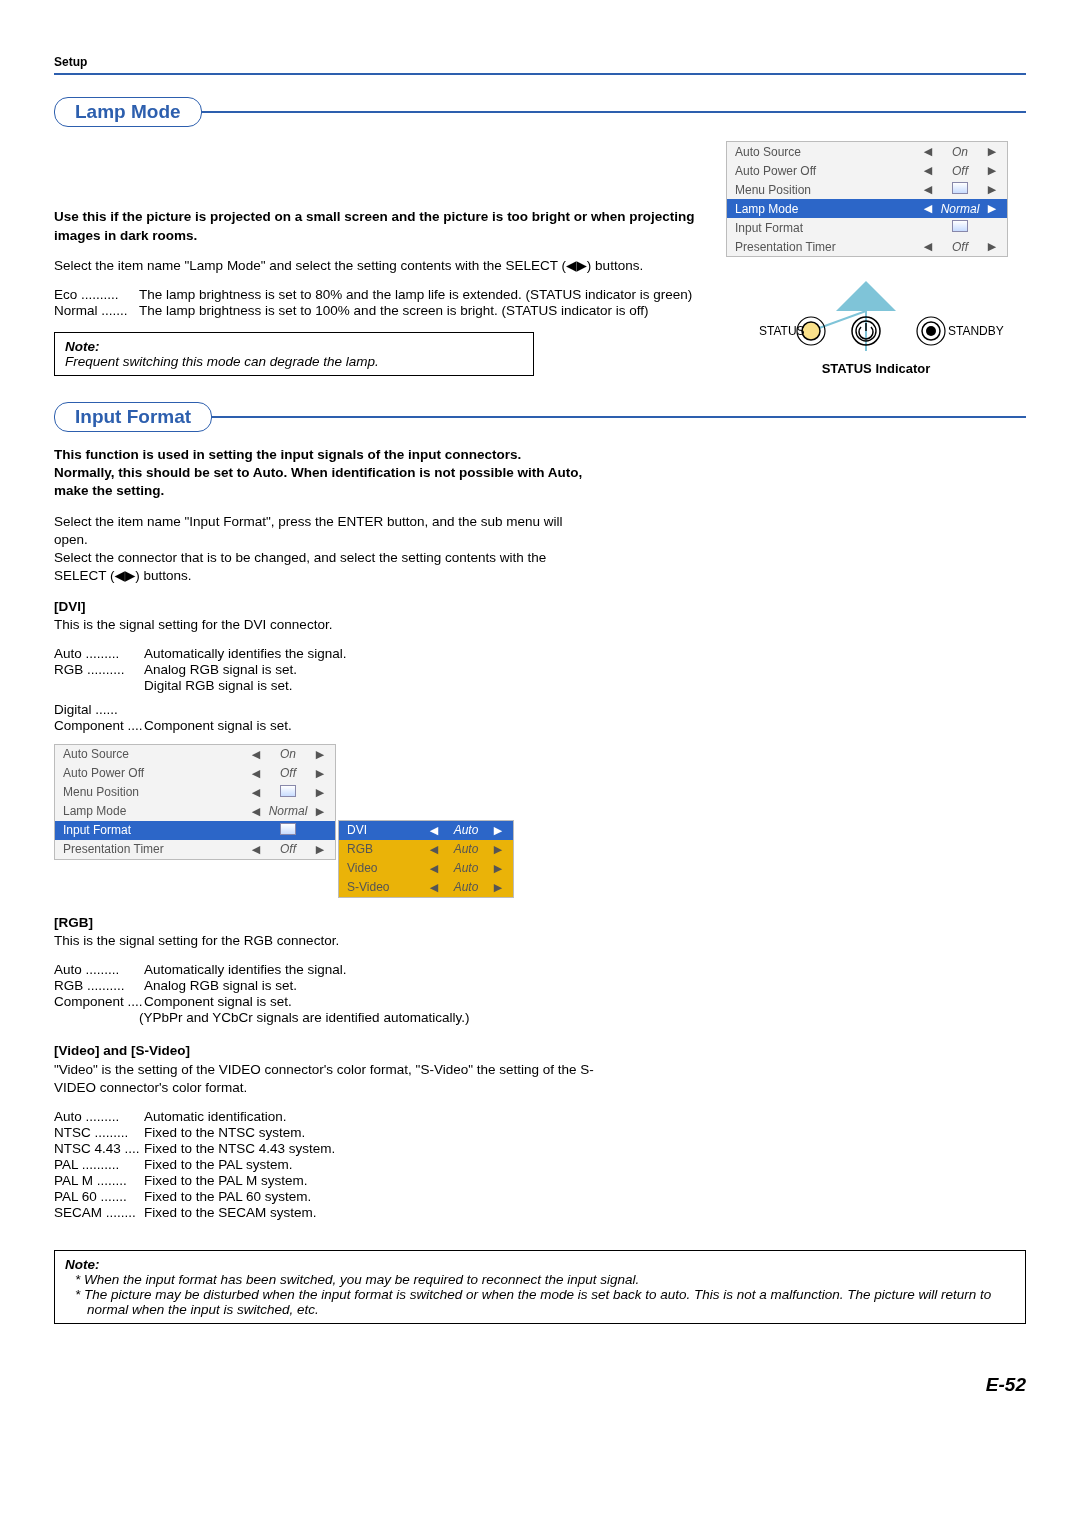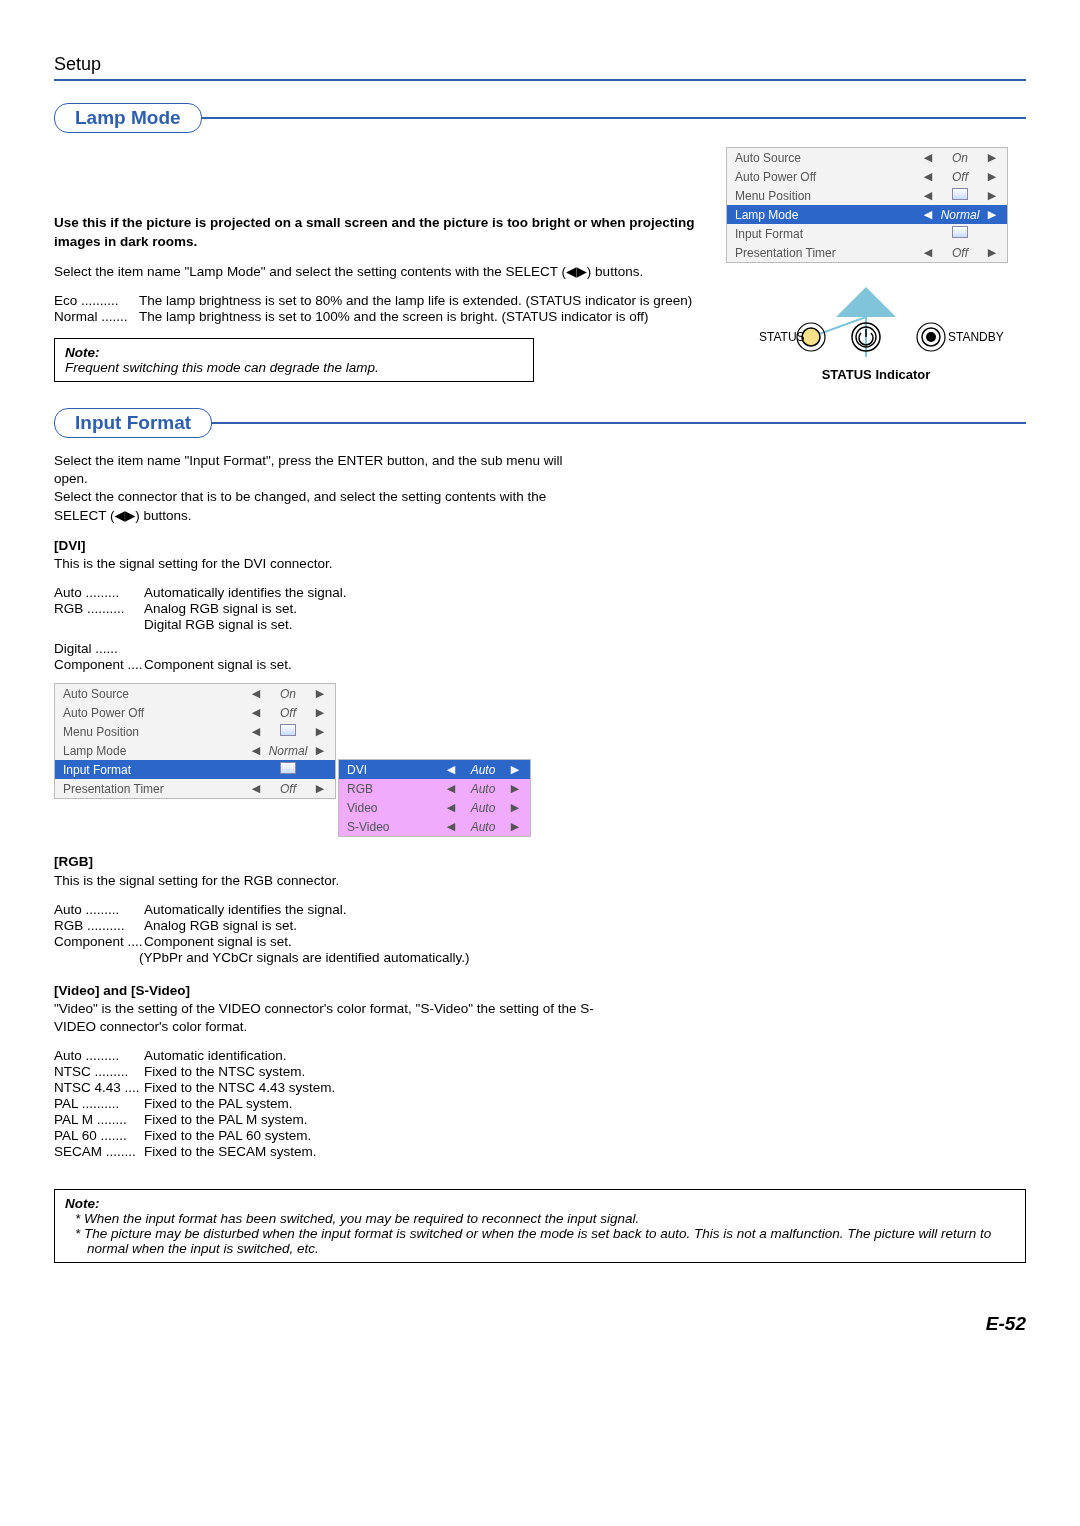--- a/index.html
+++ b/index.html
@@ -1,18 +1,18 @@
 <!DOCTYPE html>
 <html><head>
 <meta charset="utf-8">
 <style>
   * { box-sizing: border-box; margin: 0; padding: 0; }
   body { font-family: Arial, Helvetica, sans-serif; font-size: 13.5px; color: #000; background: #fff; padding: 54px; width: 1080px; }
   .topbar { border-bottom: 2px solid #2d5fae; margin-bottom: 22px; padding-bottom: 4px; }
-  .setup-label { font-weight: normal; font-size: 18px; }
+  .setup-label { font-weight: bold; font-size: 12px; }
   .section-cap-row { display: flex; align-items: center; margin-bottom: 14px; }
   .section-cap { border: 1.5px solid #2d5fae; border-radius: 14px; padding: 3px 20px; background: #fff; }
   .section-cap-text { color: #2d5fae; font-weight: bold; font-size: 19px; }
   .section-rule { flex: 1; border-bottom: 2px solid #2d5fae; height: 0; margin-left: -1px; }
   .two-col { display: flex; gap: 28px; align-items: flex-end; }
   .left-col { flex: 1; }
   .right-col { width: 300px; flex-shrink: 0; }
   .bold { font-weight: bold; }
   p { margin: 0; line-height: 1.35; }
   .pblock { margin-bottom: 12px; }
@@ -25,21 +25,21 @@
   .note-box2 li::before { content: "* "; font-style: italic; }
 
   
   .osd { width: 282px; border: 1px solid #bcbcbc; font-size: 12px; color: #555; background: #f3f3f3; }
   .osd-row { display: flex; align-items: center; height: 19px; padding: 0 8px; }
   .osd-row.sel { background: #2c66c8; color: #fff; }
   .osd-label { flex: 1; }
   .osd-arrow { width: 14px; text-align: center; font-size: 11px; }
   .osd-val { width: 50px; text-align: center; font-style: italic; }
   .osd-val .chip { display: inline-block; width: 16px; height: 12px; background: linear-gradient(#fff,#c8dcff); border: 1px solid #88a; }
-  .osd-sub { width: 193px; border: 1px solid #bcbcbc; font-size: 12px; color: #555; background: #f0abfc; }
+  .osd-sub { width: 176px; border: 1px solid #bcbcbc; font-size: 12px; color: #555; background: #eab308; }
 
   .status-diagram { margin-top: 24px; text-align: center; }
   .status-label { font-weight: bold; text-align: center; font-size: 13px; }
   svg { display: block; }
 
   .pg-footer { text-align: right; margin-top: 50px; font-weight: bold; font-style: italic; font-size: 19px; }
 
   .def-row { display: flex; margin-bottom: 1px; }
   .def-k { width: 85px; flex-shrink:0; white-space: nowrap; overflow: hidden; }
   .def-v { flex: 1; }
@@ -146,20 +146,22 @@
 <div style="height:26px"></div>
 
 <div class="section-cap-row">
   <div class="section-cap">
     <span class="section-cap-text">Input Format</span>
   </div>
   <div class="section-rule"></div>
 </div>
 
 <div style="max-width:540px">
+  <p class="bold pblock" style="white-space:pre-line">This function is used in setting the input signals of the input connectors.
+Normally, this should be set to Auto. When identification is not possible with Auto, make the setting.</p>
   <p>Select the item name "Input Format", press the ENTER button, and the sub menu will open.</p>
   <p class="pblock">Select the connector that is to be changed, and select the setting contents with the SELECT (◀▶) buttons.</p>
 </div>
 
 <div class="input-format-cols">
   <div class="if-left" style="max-width:355px">
     <p class="bold">[DVI]</p>
     <p class="pblock">This is the signal setting for the DVI connector.</p>
     <div id="dvi-defs">
         <div class="def-row">

